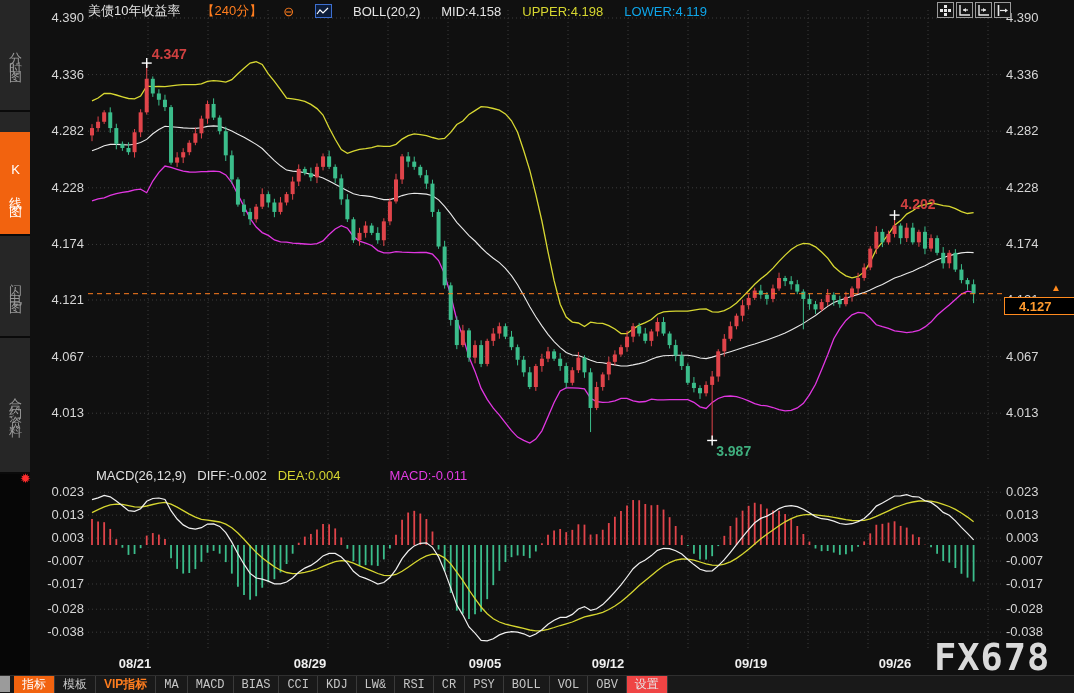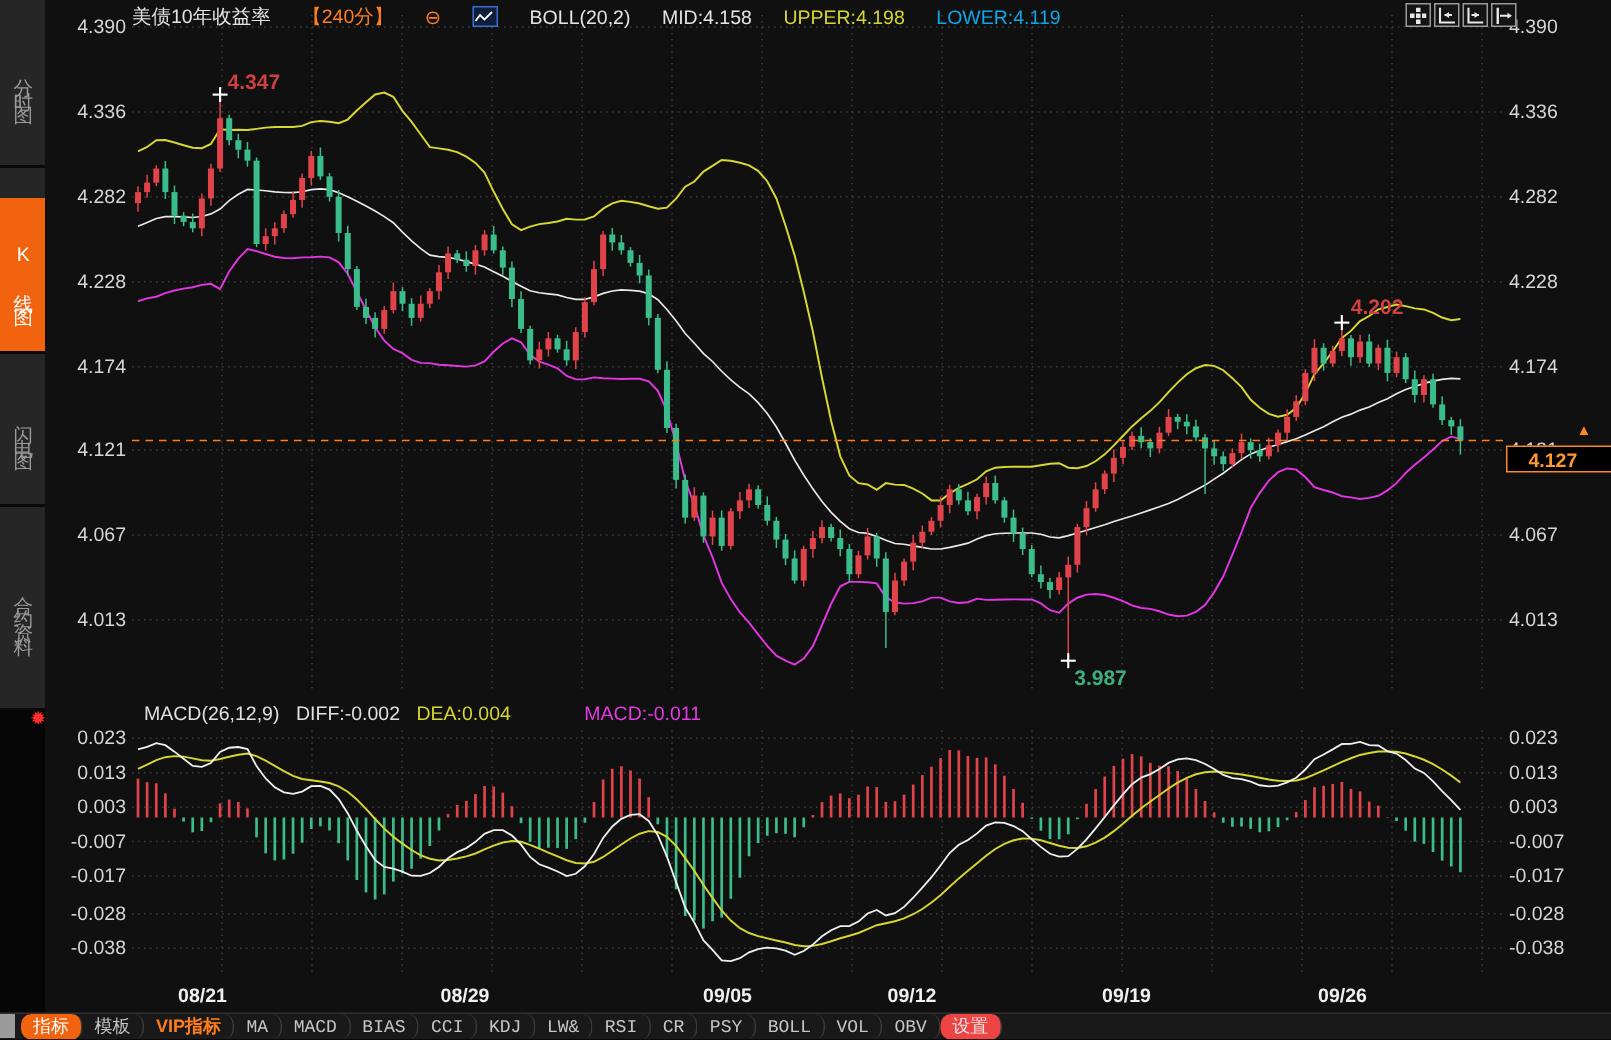--- a/index.html
+++ b/index.html
@@ -37,21 +37,21 @@
              align-items:center;padding-left:14px;z-index:6;}
   .tag-arrow{position:absolute;left:1051px;top:283px;color:#ff8a1e;font-size:10px;line-height:10px;z-index:6;}
   
   .period-label{position:absolute;left:44px;top:657px;color:#ff7d1e;font-size:13px;font-weight:bold;z-index:6;margin-top:16px;}
   .period-label .tri{font-size:10px;}
   .watermark{position:absolute;left:934px;top:636px;font-family:"DejaVu Sans Mono",monospace;
              font-size:37px;font-weight:bold;color:#dadada;letter-spacing:1px;z-index:4;}
   .toolbar{position:absolute;left:0;bottom:0;width:1074px;height:18px;background:#191919;
            border-top:1px solid #2f2f2f;display:flex;align-items:stretch;font-size:12px;
            color:#c6c6c6;padding-left:14px;box-sizing:border-box;z-index:7;}
-  .tb{display:flex;align-items:center;padding:0 8px;border-right:1px solid #3a3a3a;cursor:pointer;white-space:nowrap;border-radius:7px;}
+  .tb{display:flex;align-items:center;padding:0 8px;border-right:1px solid #3a3a3a;cursor:pointer;white-space:nowrap;}
   .tb.mono{font-family:"Liberation Mono",monospace;font-size:12px;}
   .tb.active{background:#f2630f;color:#fff;}
   .tb.vip{color:#ff7d1e;font-weight:bold;}
   .tb.set{background:#ef4444;color:#e6e6e6;}
   .corner-nub{position:absolute;left:0;bottom:1px;width:10px;height:16px;background:#9b9b9b;z-index:8;}
   svg.chart{position:absolute;left:0;top:0;z-index:2;}
 </style>
 </head>
 <body>
 
@@ -655,20 +655,21 @@
     <span>MACD(26,12,9)</span>
     <span>DIFF:-0.002</span>
     <span class="macd-dea">DEA:0.004</span>
     <span class="macd-macd">MACD:-0.011</span>
   </div>
 
   <span class="tag-arrow">▲</span>
   <div class="price-tag">4.127</div>
 
   <div class="period-label"><span>240分</span> <span class="tri">▲</span></div>
+  <div class="watermark">FX678</div>
 
   <div class="toolbar">
     <span class="tb active">指标</span>
     <span class="tb">模板</span>
     <span class="tb vip">VIP指标</span>
     <span class="tb mono">MA</span>
     <span class="tb mono">MACD</span>
     <span class="tb mono">BIAS</span>
     <span class="tb mono">CCI</span>
     <span class="tb mono">KDJ</span>

